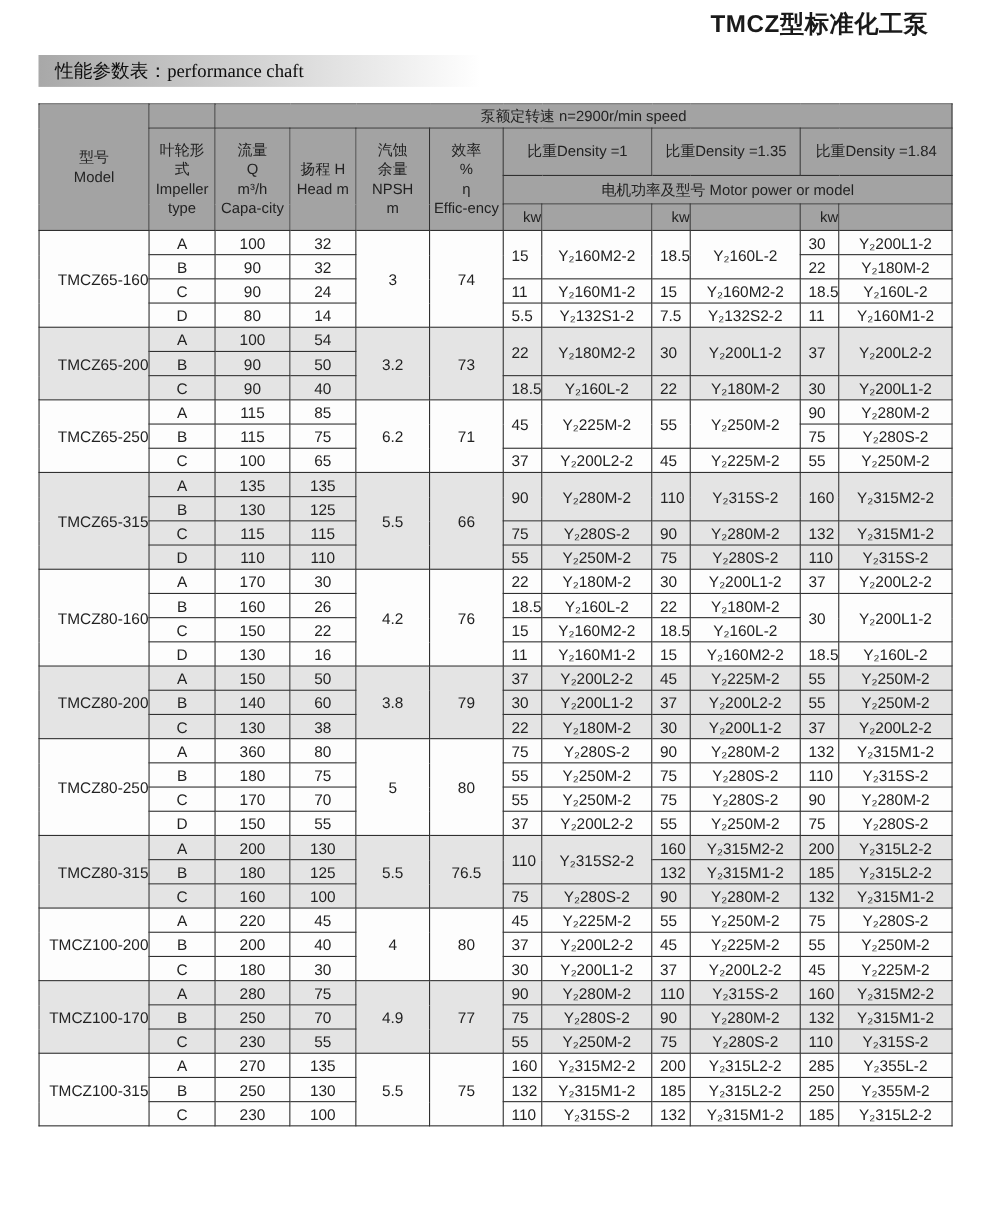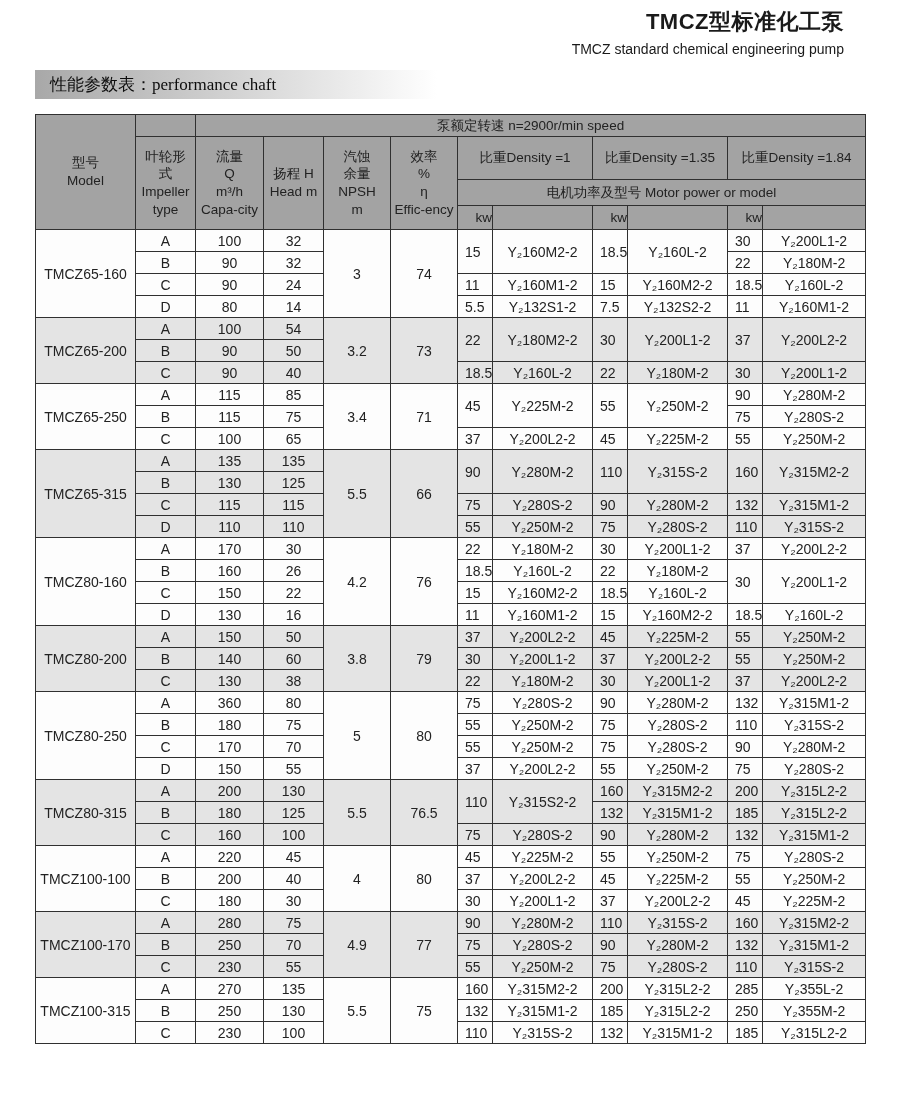--- a/index.html
+++ b/index.html
@@ -22,28 +22,27 @@
 
   .perf-table thead th { background:#a3a3a3; font-weight:normal;
     font-size:13.5px; white-space:pre-line; line-height:1.3; }
   .hr1 { height:22px; } .hr2 { height:43px; } .hr3 { height:26px; } .hr4 { height:24px; }
   th.th-kw { text-align:right; padding-left:6px; font-size:13px; }
 
   .perf-table tbody td { height:22px; font-size:14px; }
   tr.group-plain td { background:#fdfdfd; }
   tr.group-alt td { background:#e4e4e4; }
   td.td-kw { text-align:left; padding-left:7px; }
-  td.td-model { font-size:13.5px; }
+  td.td-model { font-size:13.5px;text-align:right; }
 </style>
 </head>
 <body>
 
 <div class="page-header">
   <div class="page-title">TMCZ型标准化工泵</div>
-  <div class="page-subtitle">TMCZ standard chemical engineering pump</div>
 </div>
 
 <div class="section-bar">
   <span>性能参数表：performance chaft</span>
 </div>
 
 <table class="perf-table">
   <colgroup>
     <col style="width:100px">
       <col style="width:60px">
@@ -172,21 +171,21 @@
         <td class="td-kw">22</td>
         <td>Y₂180M-2</td>
         <td class="td-kw">30</td>
         <td>Y₂200L1-2</td>
       </tr>
       <tr class="group-plain">
         <td rowspan="3" class="td-model">TMCZ65-250</td>
         <td>A</td>
         <td>115</td>
         <td>85</td>
-        <td rowspan="3">3.4</td>
+        <td rowspan="3">6.2</td>
         <td rowspan="3">71</td>
         <td rowspan="2" class="td-kw">45</td>
         <td rowspan="2">Y₂225M-2</td>
         <td rowspan="2" class="td-kw">55</td>
         <td rowspan="2">Y₂250M-2</td>
         <td class="td-kw">90</td>
         <td>Y₂280M-2</td>
       </tr>
       <tr class="group-plain">
         <td>B</td>
@@ -403,21 +402,21 @@
         <td>160</td>
         <td>100</td>
         <td class="td-kw">75</td>
         <td>Y₂280S-2</td>
         <td class="td-kw">90</td>
         <td>Y₂280M-2</td>
         <td class="td-kw">132</td>
         <td>Y₂315M1-2</td>
       </tr>
       <tr class="group-plain">
-        <td rowspan="3" class="td-model">TMCZ100-100</td>
+        <td rowspan="3" class="td-model">TMCZ100-200</td>
         <td>A</td>
         <td>220</td>
         <td>45</td>
         <td rowspan="3">4</td>
         <td rowspan="3">80</td>
         <td class="td-kw">45</td>
         <td>Y₂225M-2</td>
         <td class="td-kw">55</td>
         <td>Y₂250M-2</td>
         <td class="td-kw">75</td>

